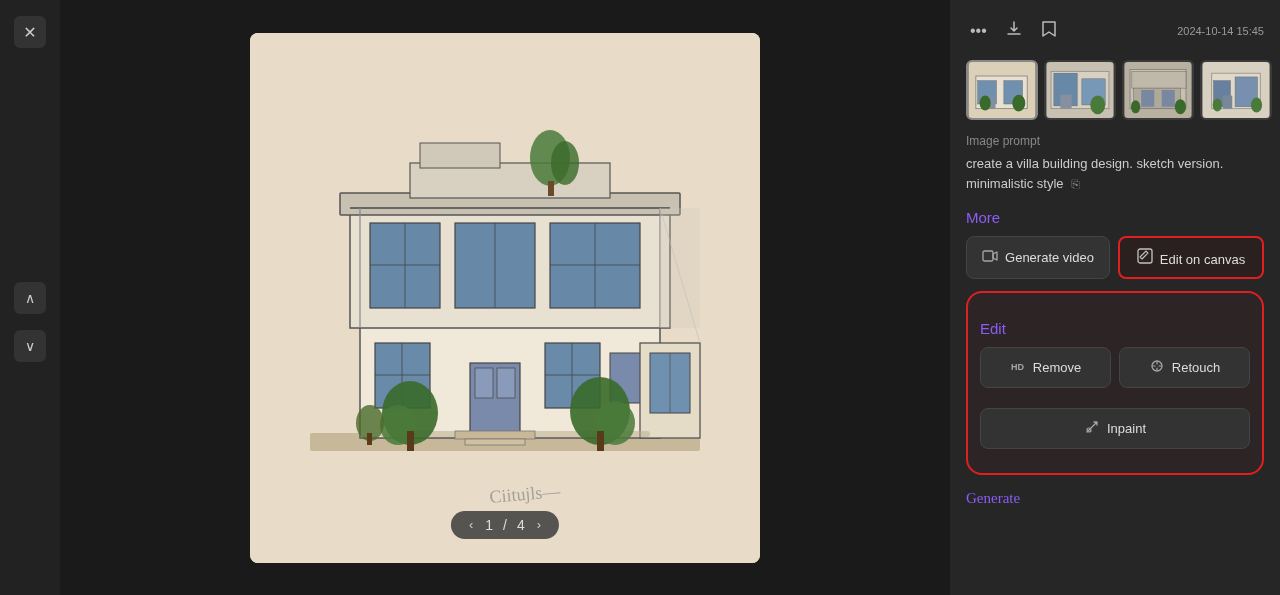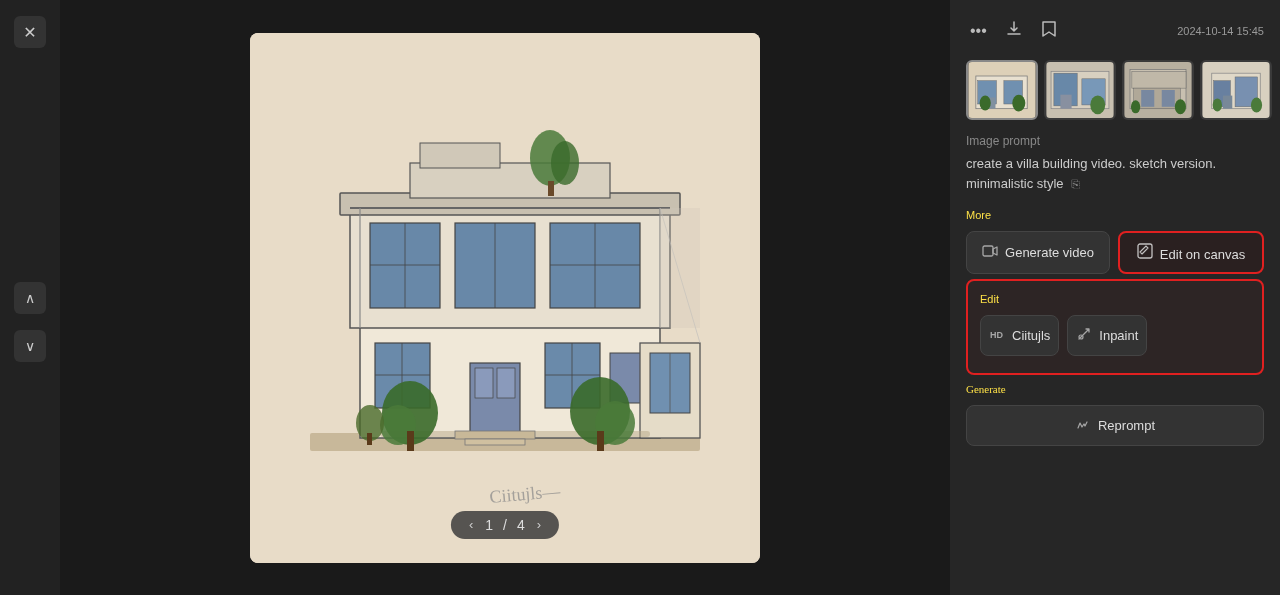--- a/index.html
+++ b/index.html
@@ -169,29 +169,30 @@
       line-height: 1.5;
       margin-bottom: 16px;
     }
     .prompt-link-icon {
       font-size: 11px;
       color: #888;
       margin-left: 4px;
     }
 
     .section-label {
-      font-size: 11px;
-      color: #fde047;
+      font-size: 15px;
+      color: #8b5cf6;
       margin-bottom: 10px;
+      margin-top: 15px;
     }
 
     .btn-row {
       display: flex;
       gap: 8px;
-      margin-bottom: 5px;
+      margin-bottom: 12px;
     }
 
     .action-btn {
       flex: 1;
       padding: 10px 8px;
       background: #333;
       border: 1px solid #444;
       border-radius: 8px;
       color: #ddd;
       cursor: pointer;
@@ -203,31 +204,31 @@
     }
     .action-btn.highlighted {
       border: 2px solid #e02020;
       background: #2a2020;
       align-items: flex-end;
     }
 
     
     .edit-section-box {
       border: 2px solid #e02020;
-      border-radius: 8px;
+      border-radius: 16px;
       padding: 12px;
       margin-bottom: 8px;
       background: rgba(220,30,30,0.04);
     }
     .edit-section-box .section-label {
       margin-bottom: 10px;
     }
     .edit-btns {
       display: flex;
-      flex-direction: row;
+      flex-direction: column;
       gap: 8px;
     }
 
     .generate-section { margin-top: 8px; }
     .generate-section .section-label { margin-bottom: 10px; font-family: Liberation Serif, serif; }
 
     .btn-icon {
       font-size: 14px;
       opacity: 0.85;
     }
@@ -400,21 +401,21 @@
         <rect x="35" y="16" width="24" height="32" fill="#7890b0" stroke="#666" stroke-width="0.5"></rect>
         <rect x="22" y="36" width="10" height="14" fill="#788898"></rect>
         <ellipse cx="16" cy="46" rx="5" ry="7" fill="#4a7a3a"></ellipse>
         <ellipse cx="58" cy="46" rx="6" ry="8" fill="#4a7a3a"></ellipse>
       </svg>
     </div>
   </div>
 
   <p class="image-prompt-label">Image prompt</p>
   <p class="prompt-text">
-    <span>create a villa building video. sketch version. minimalistic style</span>
+    <span>create a villa building design. sketch version. minimalistic style</span>
     <span class="prompt-link-icon">⎘</span>
   </p>
 
   <p class="section-label">More</p>
   <div class="btn-row">
     <button class="action-btn">
       <span class="btn-icon">
         <svg width="16" height="16" viewBox="0 0 16 16" fill="none" xmlns="http://www.w3.org/2000/svg">
           <rect x="1" y="3" width="10" height="10" rx="1.5" stroke="#bbb" stroke-width="1.3"></rect>
           <path d="M11 6l4-2v8l-4-2V6z" stroke="#bbb" stroke-width="1.3" stroke-linejoin="round"></path>
@@ -436,43 +437,44 @@
   <div class="edit-section-box">
     <p class="section-label">Edit</p>
     <div class="edit-btns">
       <div class="btn-row">
         <button class="action-btn">
           <span class="btn-icon">
             <svg width="16" height="16" viewBox="0 0 16 16" fill="none" xmlns="http://www.w3.org/2000/svg">
               <text x="1" y="12" font-size="9" font-weight="bold" fill="#bbb">HD</text>
             </svg>
           </span>
-          <span>Ciitujls</span>
+          <span>Remove</span>
+        </button>
+        <button class="action-btn">
+          <span class="btn-icon">
+            <svg width="16" height="16" viewBox="0 0 16 16" fill="none" xmlns="http://www.w3.org/2000/svg">
+              <circle cx="8" cy="8" r="5" stroke="#bbb" stroke-width="1.3"></circle>
+              <path d="M8 4v2M8 10v2M4 8h2M10 8h2" stroke="#bbb" stroke-width="1.2" stroke-linecap="round"></path>
+            </svg>
+          </span>
+          <span>Retouch</span>
         </button>
       </div>
       <div class="btn-row">
         <button class="action-btn">
           <span class="btn-icon">
             <svg width="16" height="16" viewBox="0 0 16 16" fill="none" xmlns="http://www.w3.org/2000/svg">
               <path d="M3 13L13 3M10 3l3 0v3" stroke="#bbb" stroke-width="1.3" stroke-linecap="round" stroke-linejoin="round"></path>
               <circle cx="5" cy="11" r="2" stroke="#bbb" stroke-width="1.2"></circle>
             </svg>
           </span>
           <span>Inpaint</span>
         </button>
       </div>
     </div>
   </div>
 
   <div class="generate-section">
     <p class="section-label">Generate</p>
     <div class="btn-row">
-      <button class="action-btn">
-        <span class="btn-icon">
-          <svg width="16" height="16" viewBox="0 0 16 16" fill="none" xmlns="http://www.w3.org/2000/svg">
-            <path d="M3 12l2-5 2 4 2-3 1 2 2-4" stroke="#bbb" stroke-width="1.2" stroke-linecap="round" stroke-linejoin="round"></path>
-          </svg>
-        </span>
-        <span>Reprompt</span>
-      </button>
     </div>
   </div>
 </aside>
 
 </body></html>

